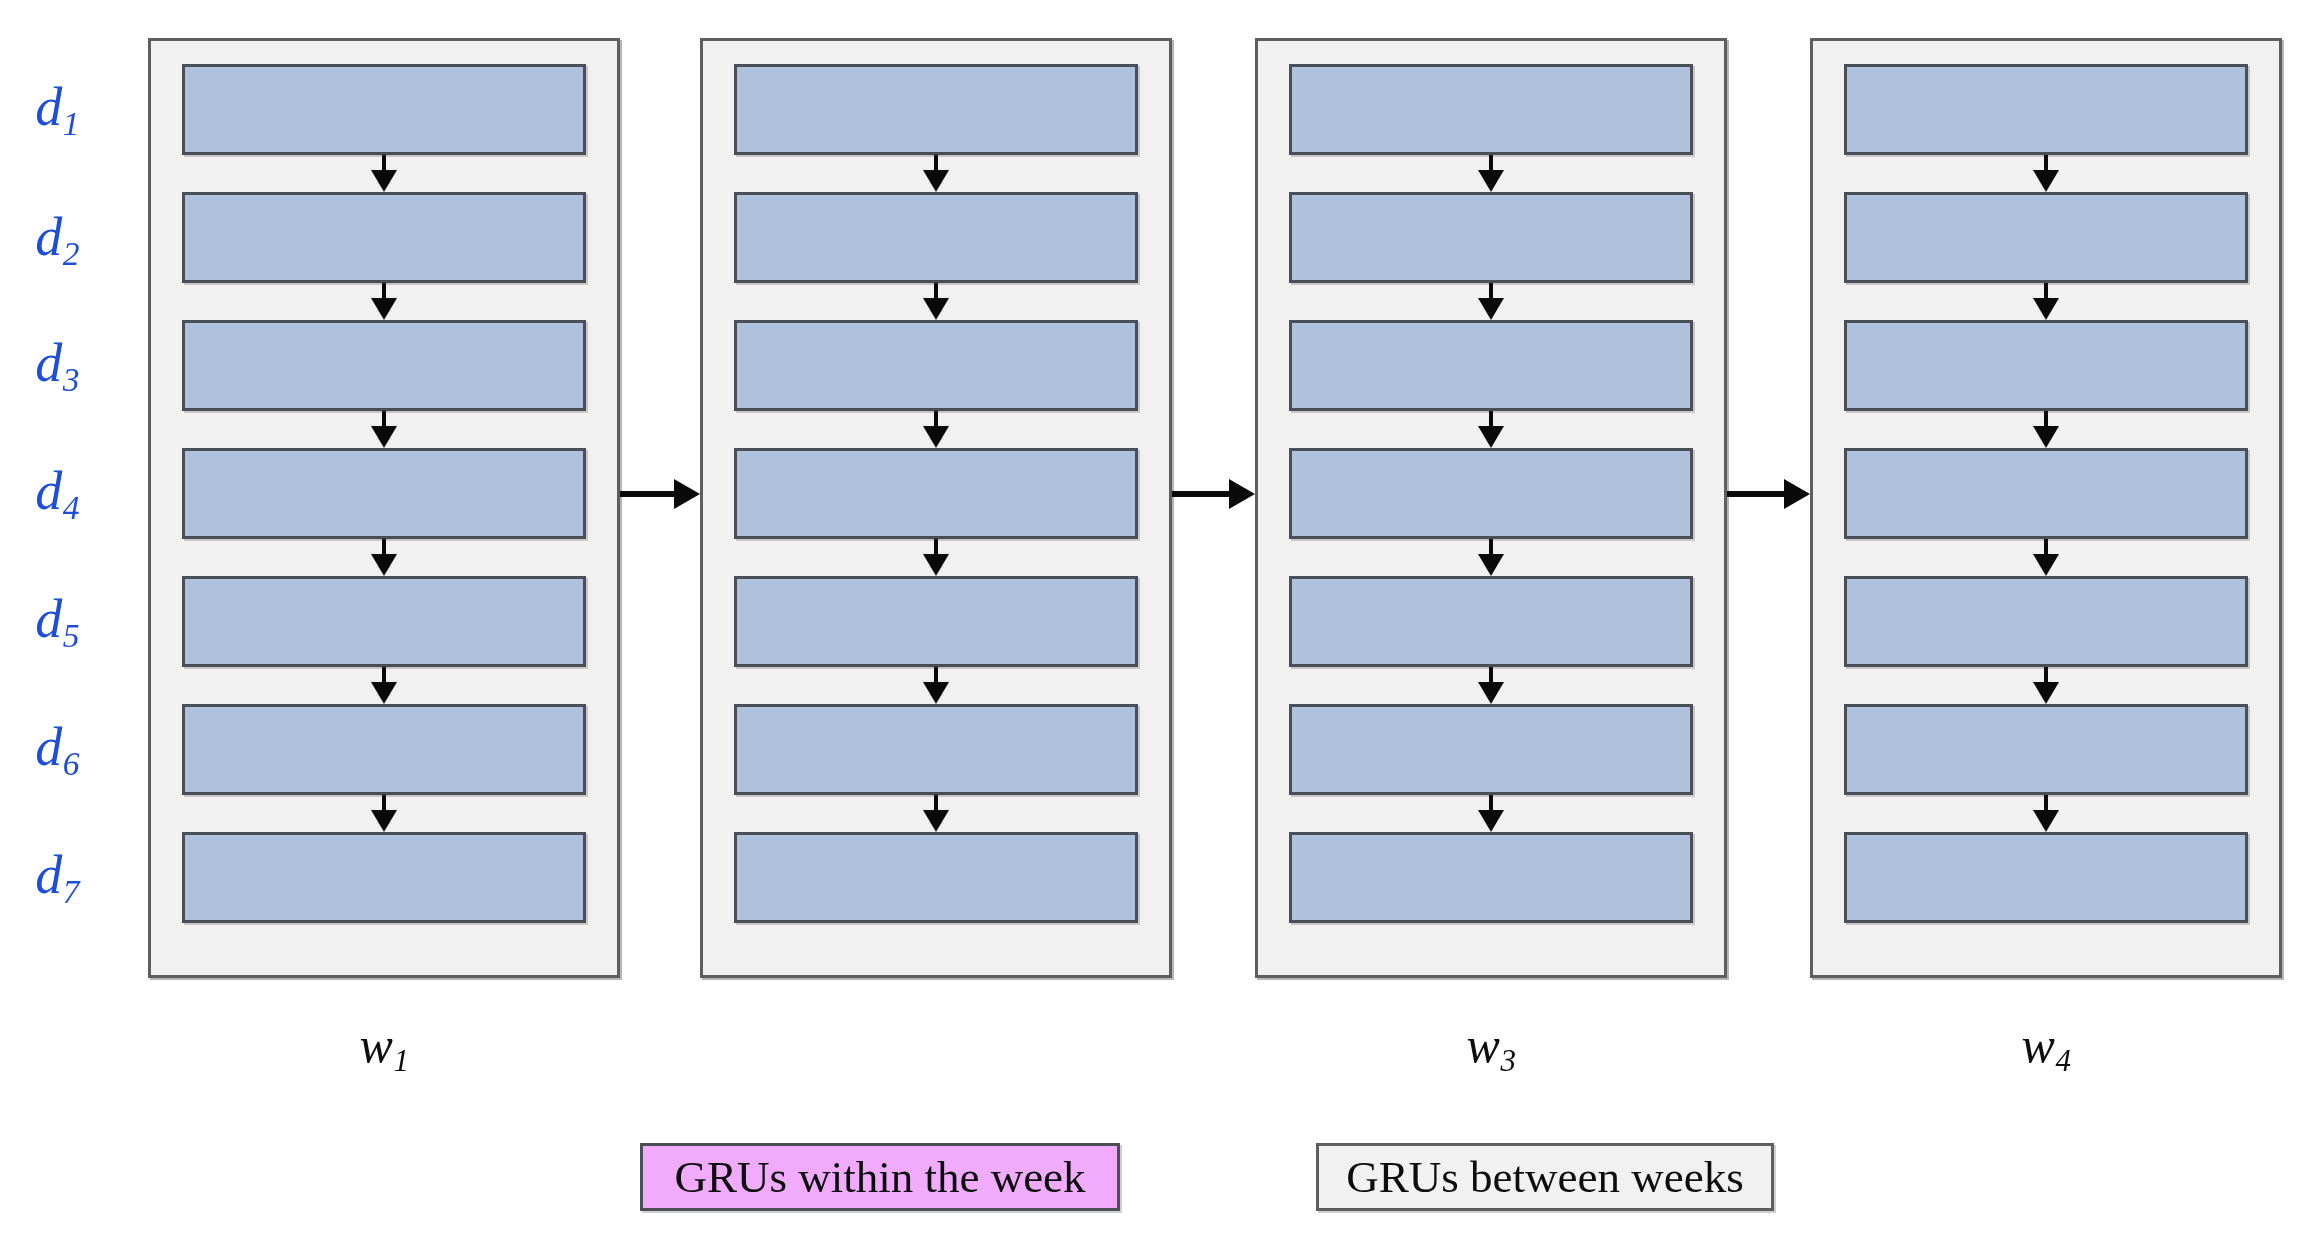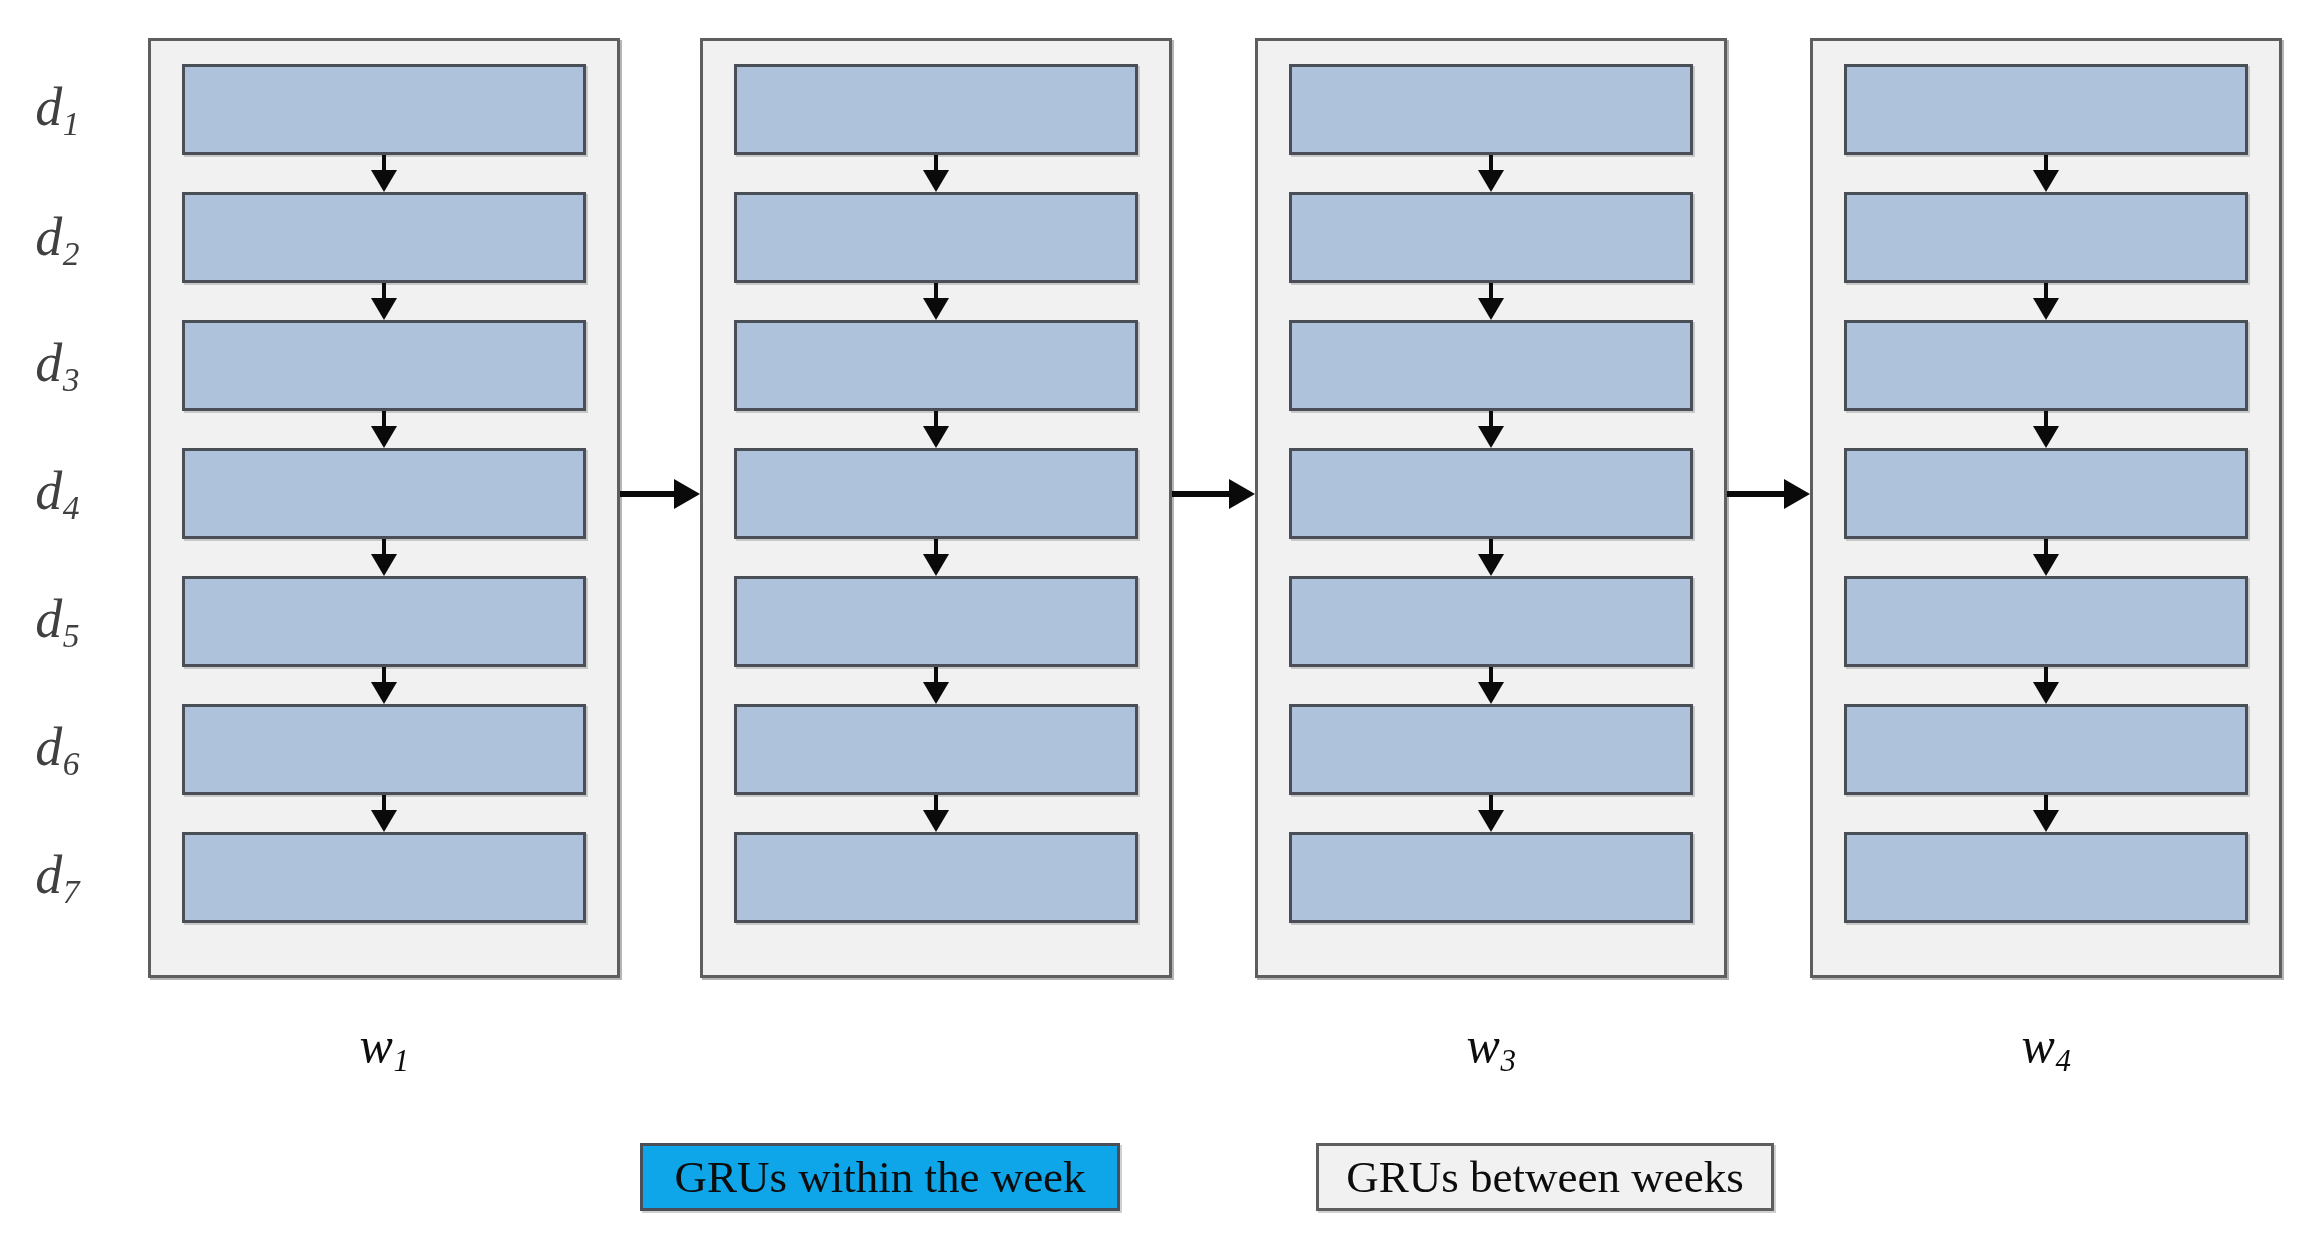--- a/index.html
+++ b/index.html
@@ -18,21 +18,21 @@
     overflow: hidden;
   }
 
   
   .row-label {
     position: absolute;
     width: 110px;
     text-align: center;
     font-style: italic;
     font-size: 54px;
-    color: #404040;
+    color: #1d4ed8;
     line-height: 1;
     white-space: nowrap;
   }
   .row-label sub {
     font-size: 0.62em;
     font-style: italic;
     vertical-align: baseline;
     position: relative;
     top: 0.30em;
     left: 0.02em;
@@ -125,21 +125,21 @@
     box-sizing: border-box;
     display: flex;
     align-items: center;
     justify-content: center;
     border: 3px solid #4a4f57;
     font-size: 45px;
     color: #0d0d0d;
     white-space: nowrap;
     box-shadow: 2px 2px 0 0 rgba(150,150,150,0.45);
   }
-  .legend-box.blue  { background: #0ea5e9; }
+  .legend-box.blue  { background: #f0abfc; }
   .legend-box.plain { background: #f1f1f1; border-color: #5e5e5e; }
 </style>
 </head>
 <body>
 
 <div id="canvas">
 
 <div class="row-label" style="left: 2px; top: 79.5px;"><span>d</span><sub>1</sub></div>
     <div class="row-label" style="left: 2px; top: 210px;"><span>d</span><sub>2</sub></div>
     <div class="row-label" style="left: 2px; top: 335.5px;"><span>d</span><sub>3</sub></div>

